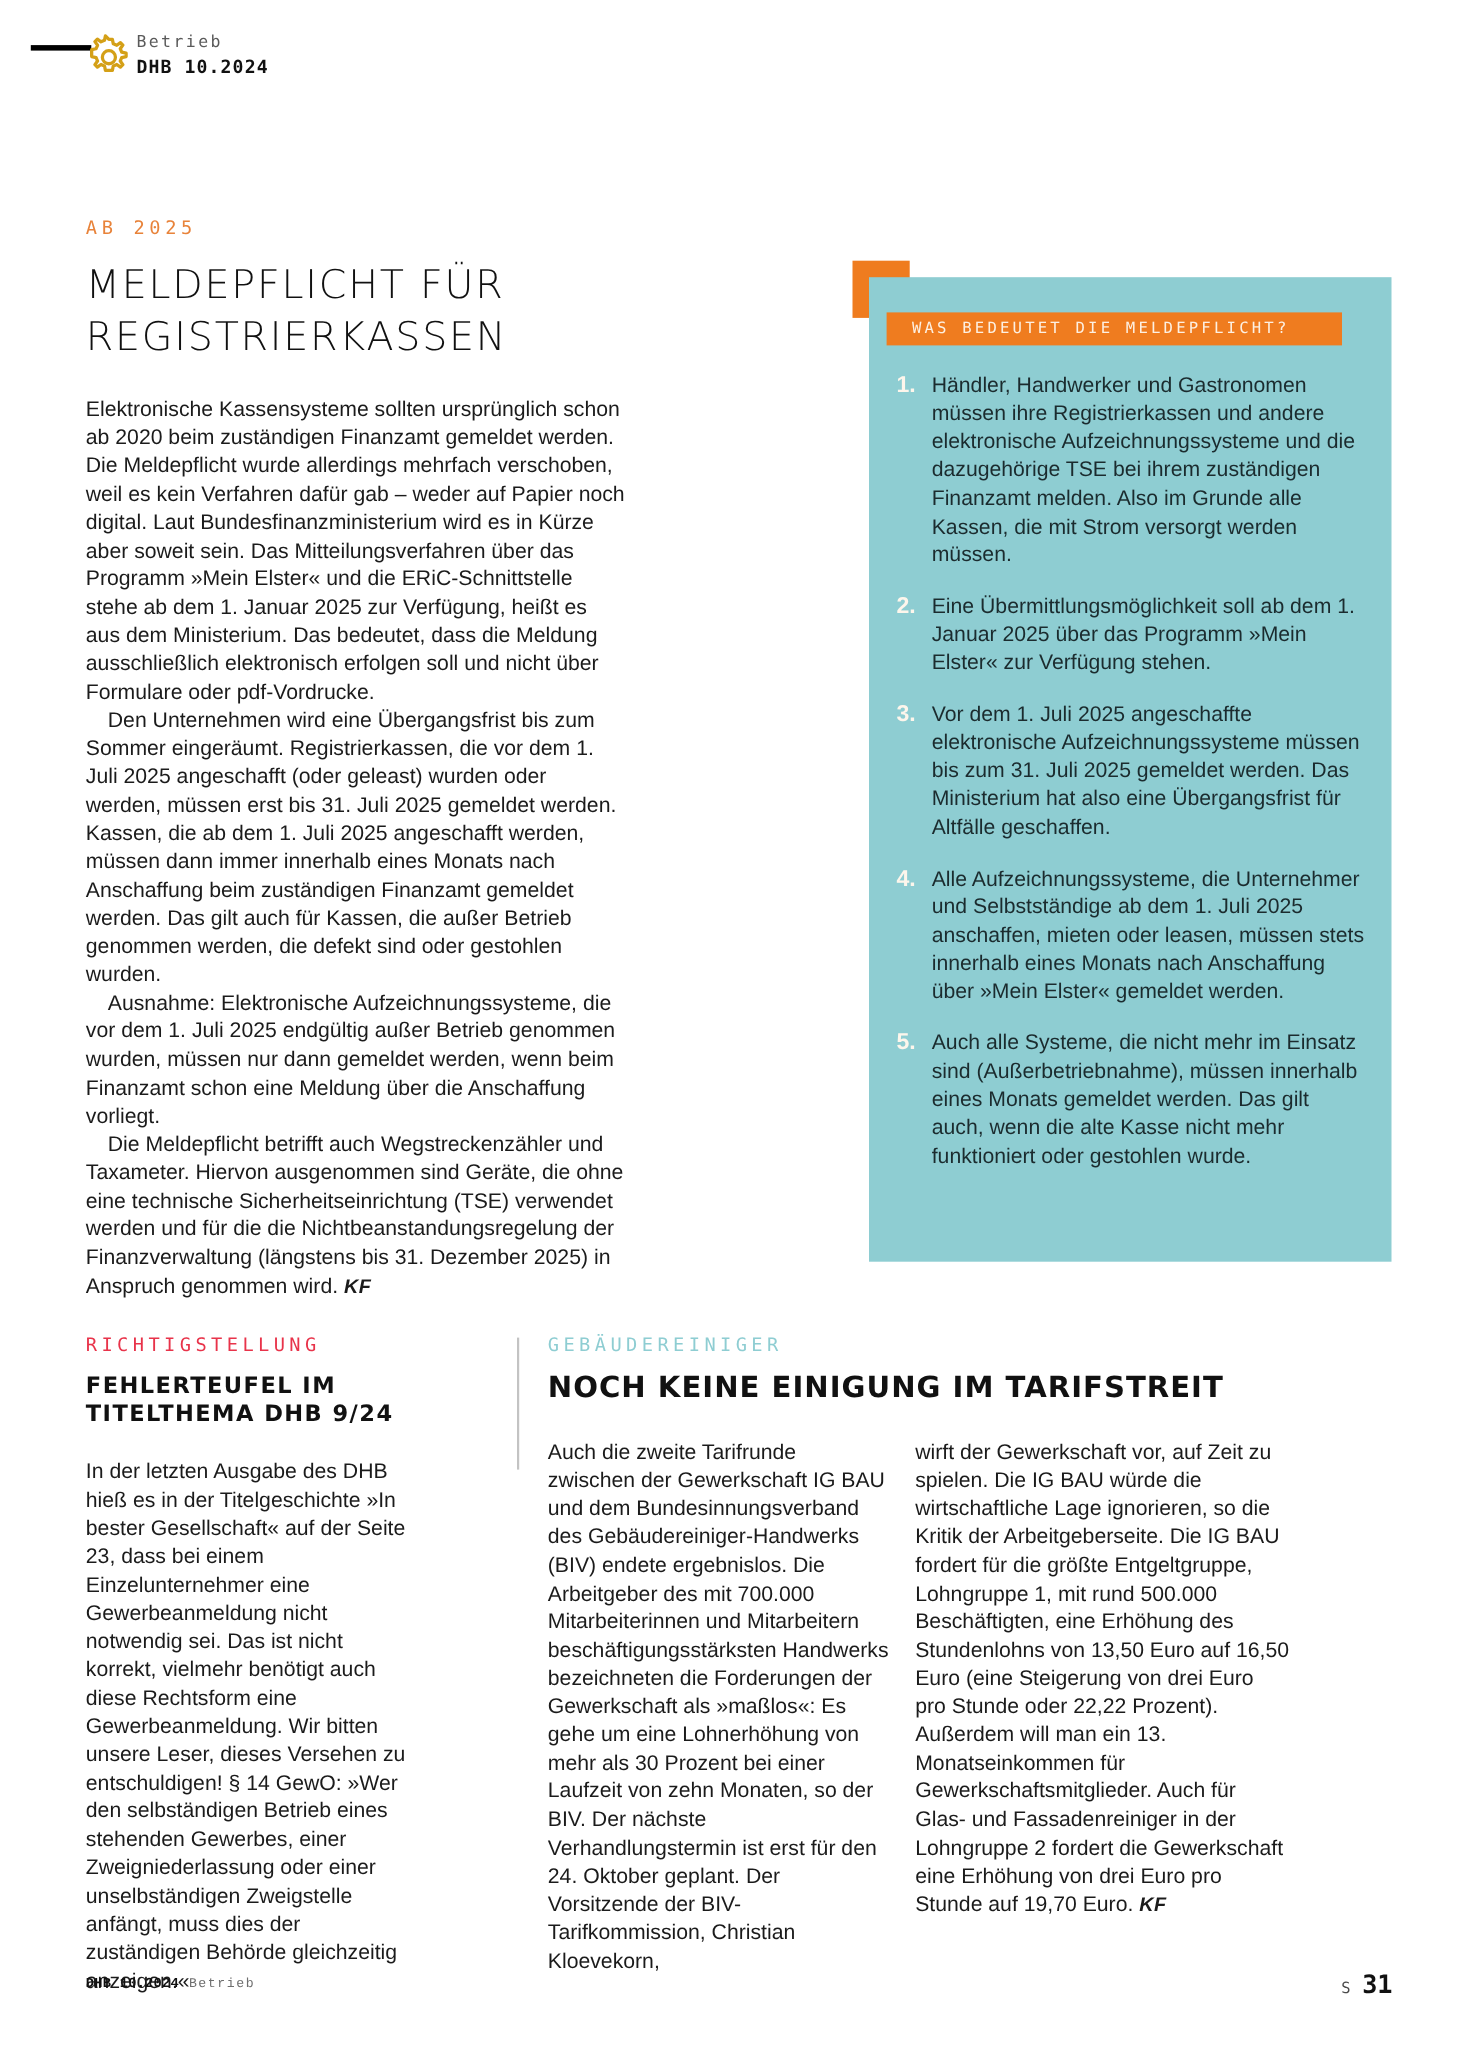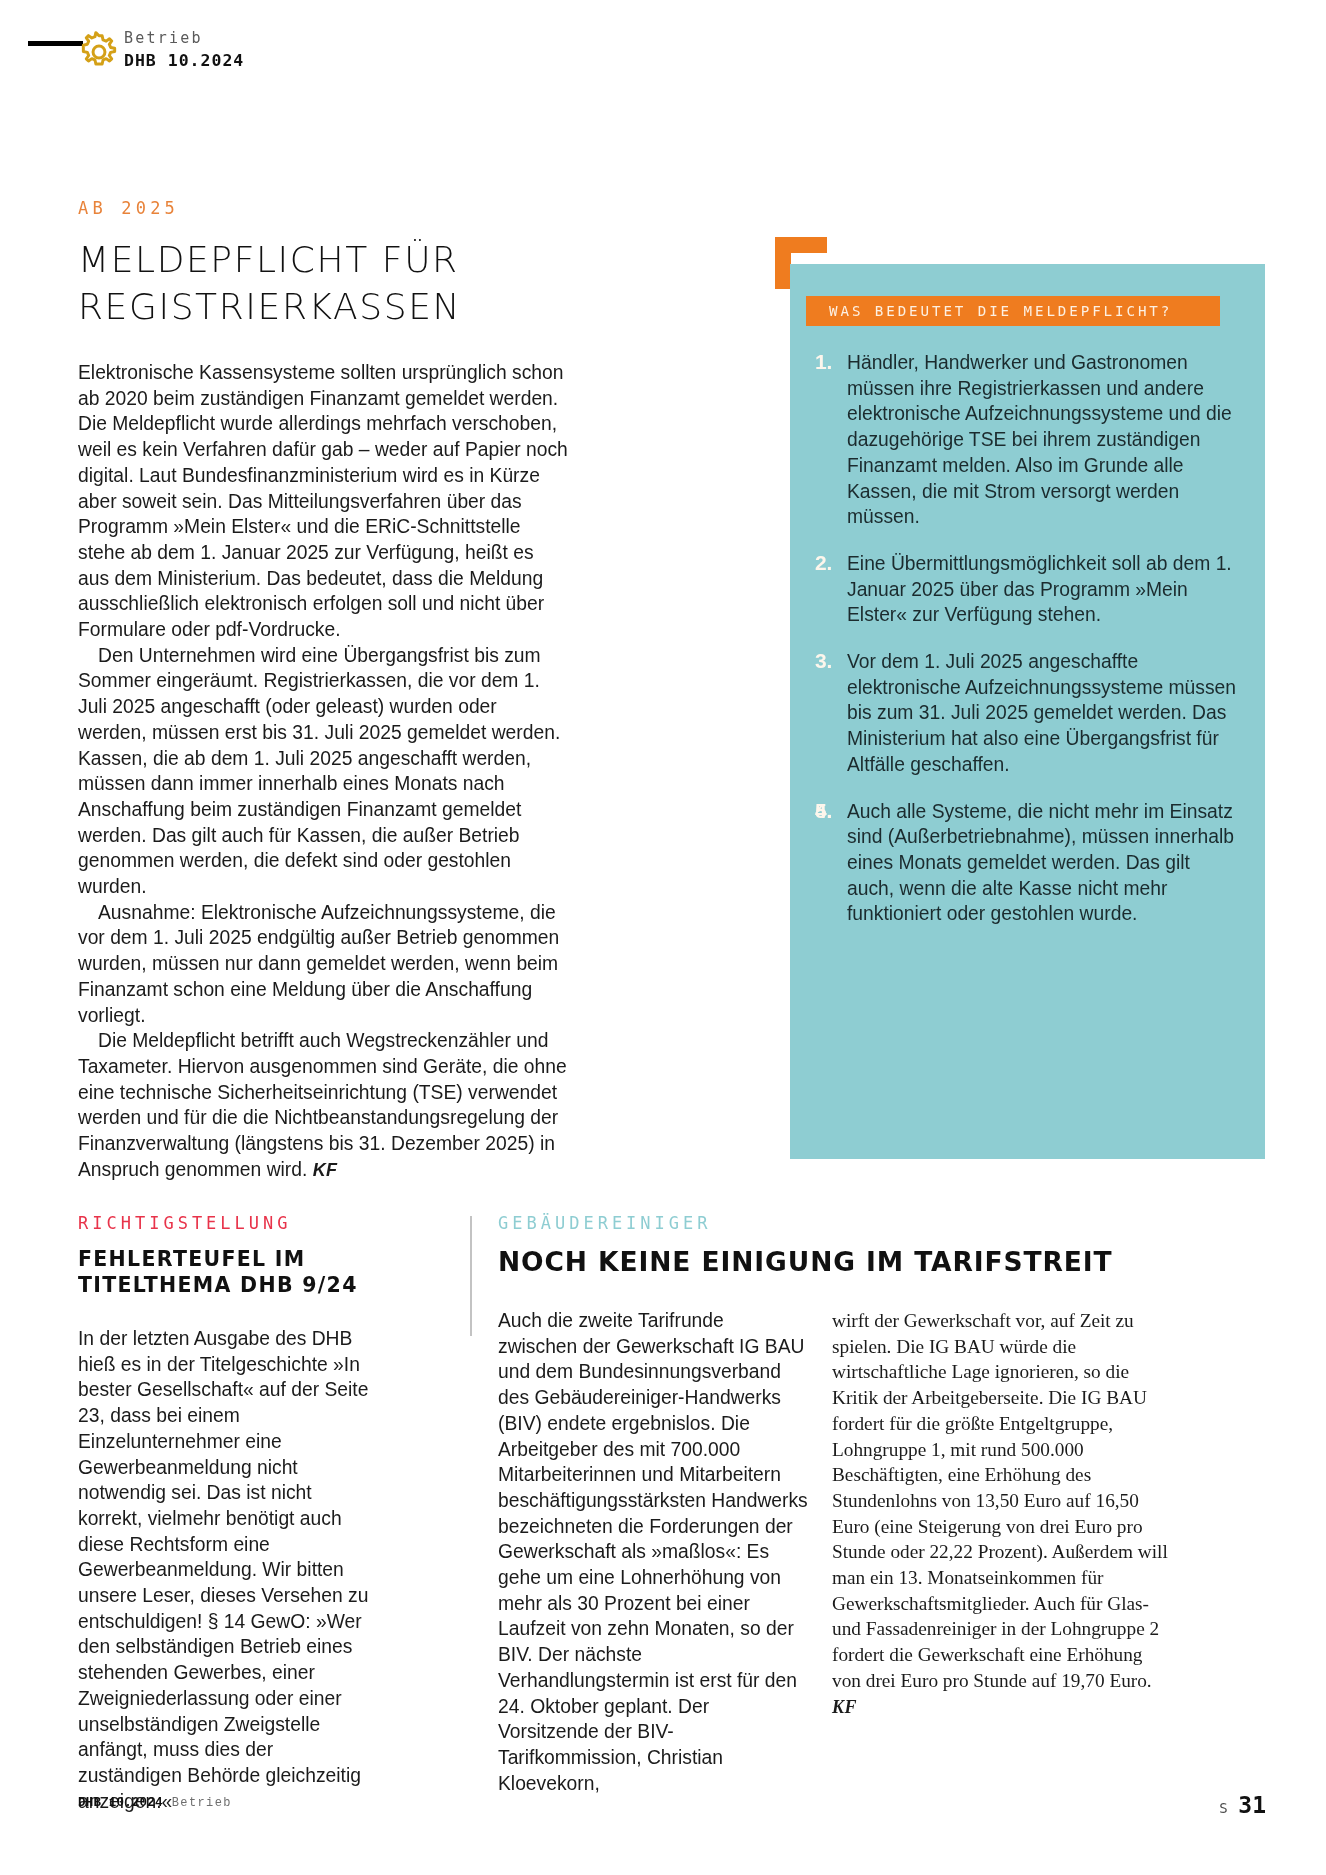--- a/index.html
+++ b/index.html
@@ -122,21 +122,21 @@
     position: absolute;
     left: 16px;
     top: 16px;
     right: 0;
     bottom: 0;
     background: #ffffff;
   }
   #info-box {
     position: absolute;
     left: 790px;
-    top: 264px;
+    top: 252px;
     width: 475px;
     height: 895px;
     background: #8ecdd2;
   }
   #info-box-header {
     position: absolute;
     left: 16px;
     top: 32px;
     right: 45px;
     height: 30px;
@@ -240,21 +240,21 @@
   #richtig-body {
     margin-top: 28px;
     width: 300px;
   }
   #gebaeude-cols {
     margin-top: 30px;
     display: flex;
     gap: 24px;
   }
   #gebaeude-col-1 { width: 310px; }
-  #gebaeude-col-2 { width: 340px; font-family: Liberation Serif, serif; }
+  #gebaeude-col-2 { width: 340px; }
 
   
   #footer {
     position: absolute;
     left: 0;
     bottom: 55px;
     width: 1326px;
     height: 24px;
   }
   #footer-left {
@@ -338,20 +338,21 @@
     <li>
       <span class="num">2.</span>
       <span>Eine Übermittlungsmöglichkeit soll ab dem 1. Januar 2025 über das Programm »Mein Elster« zur Verfügung stehen.</span>
     </li>
     <li>
       <span class="num">3.</span>
       <span>Vor dem 1. Juli 2025 angeschaffte elektronische Aufzeichnungssysteme müssen bis zum 31. Juli 2025 gemeldet werden. Das Ministerium hat also eine Übergangsfrist für Altfälle geschaffen.</span>
     </li>
     <li>
       <span class="num">4.</span>
+      <span>Alle Aufzeichnungssysteme, die Unternehmer und Selbstständige ab dem 1. Juli 2025 anschaffen, mieten oder leasen, müssen stets innerhalb eines Monats nach Anschaffung über »Mein Elster« gemeldet werden.</span>
     </li>
     <li>
       <span class="num">5.</span>
       <span>Auch alle Systeme, die nicht mehr im Einsatz sind (Außerbetriebnahme), müssen innerhalb eines Monats gemeldet werden. Das gilt auch, wenn die alte Kasse nicht mehr funktioniert oder gestohlen wurde.</span>
     </li>
   </ul>
 </div>
 
 <div id="bottom-zone">
   <div id="bottom-divider"></div>

